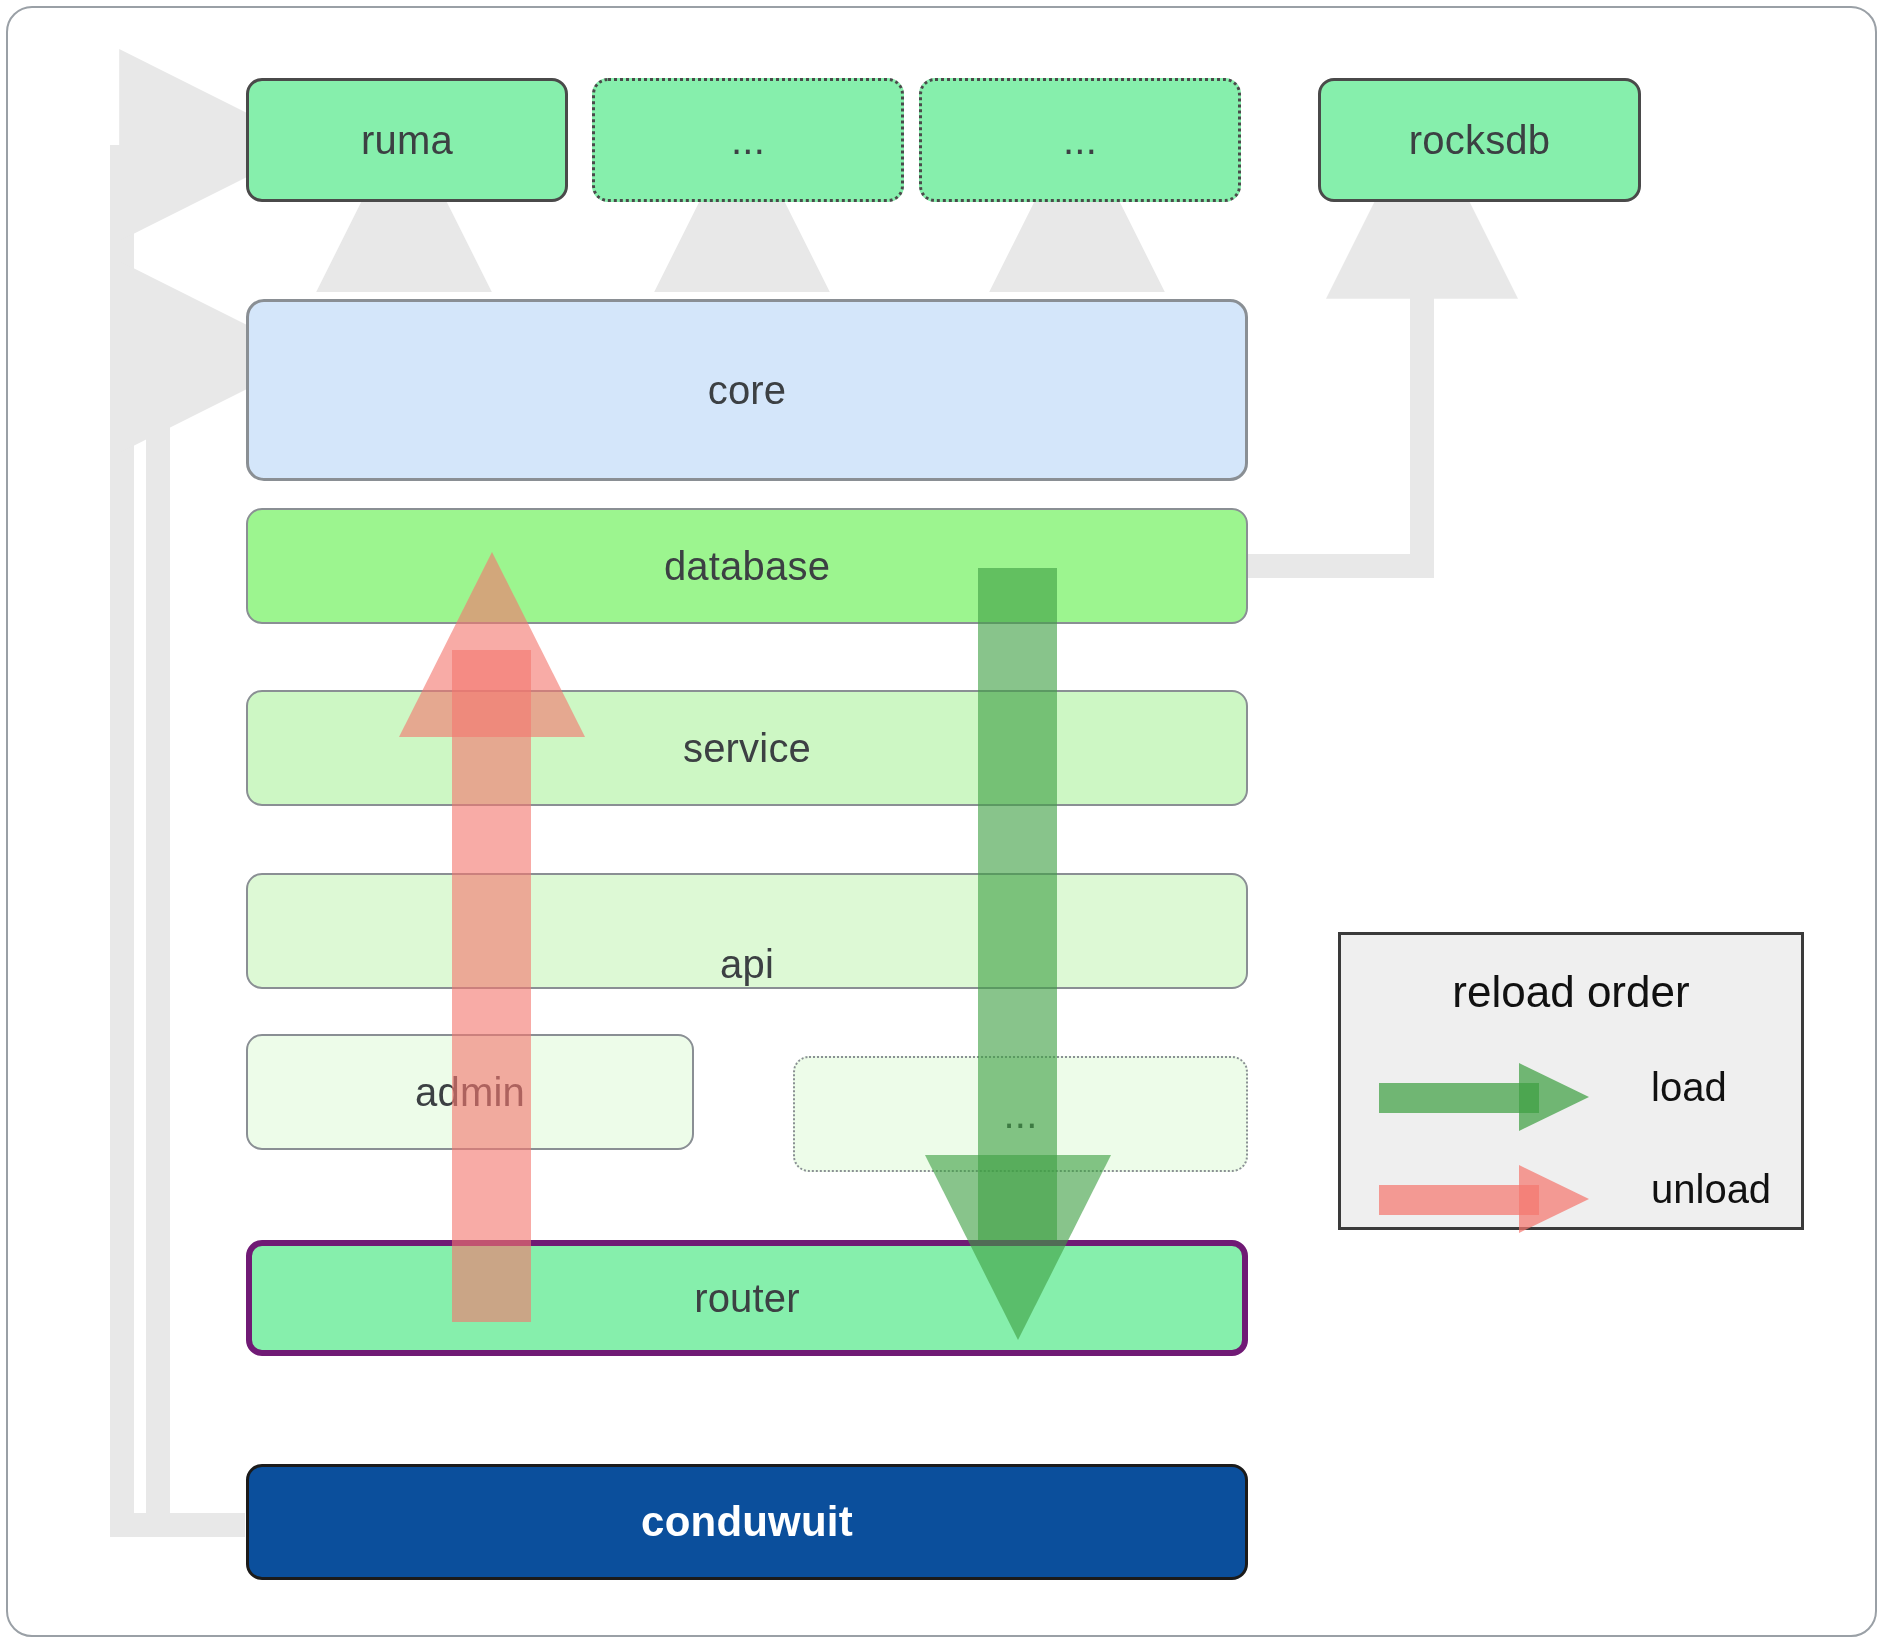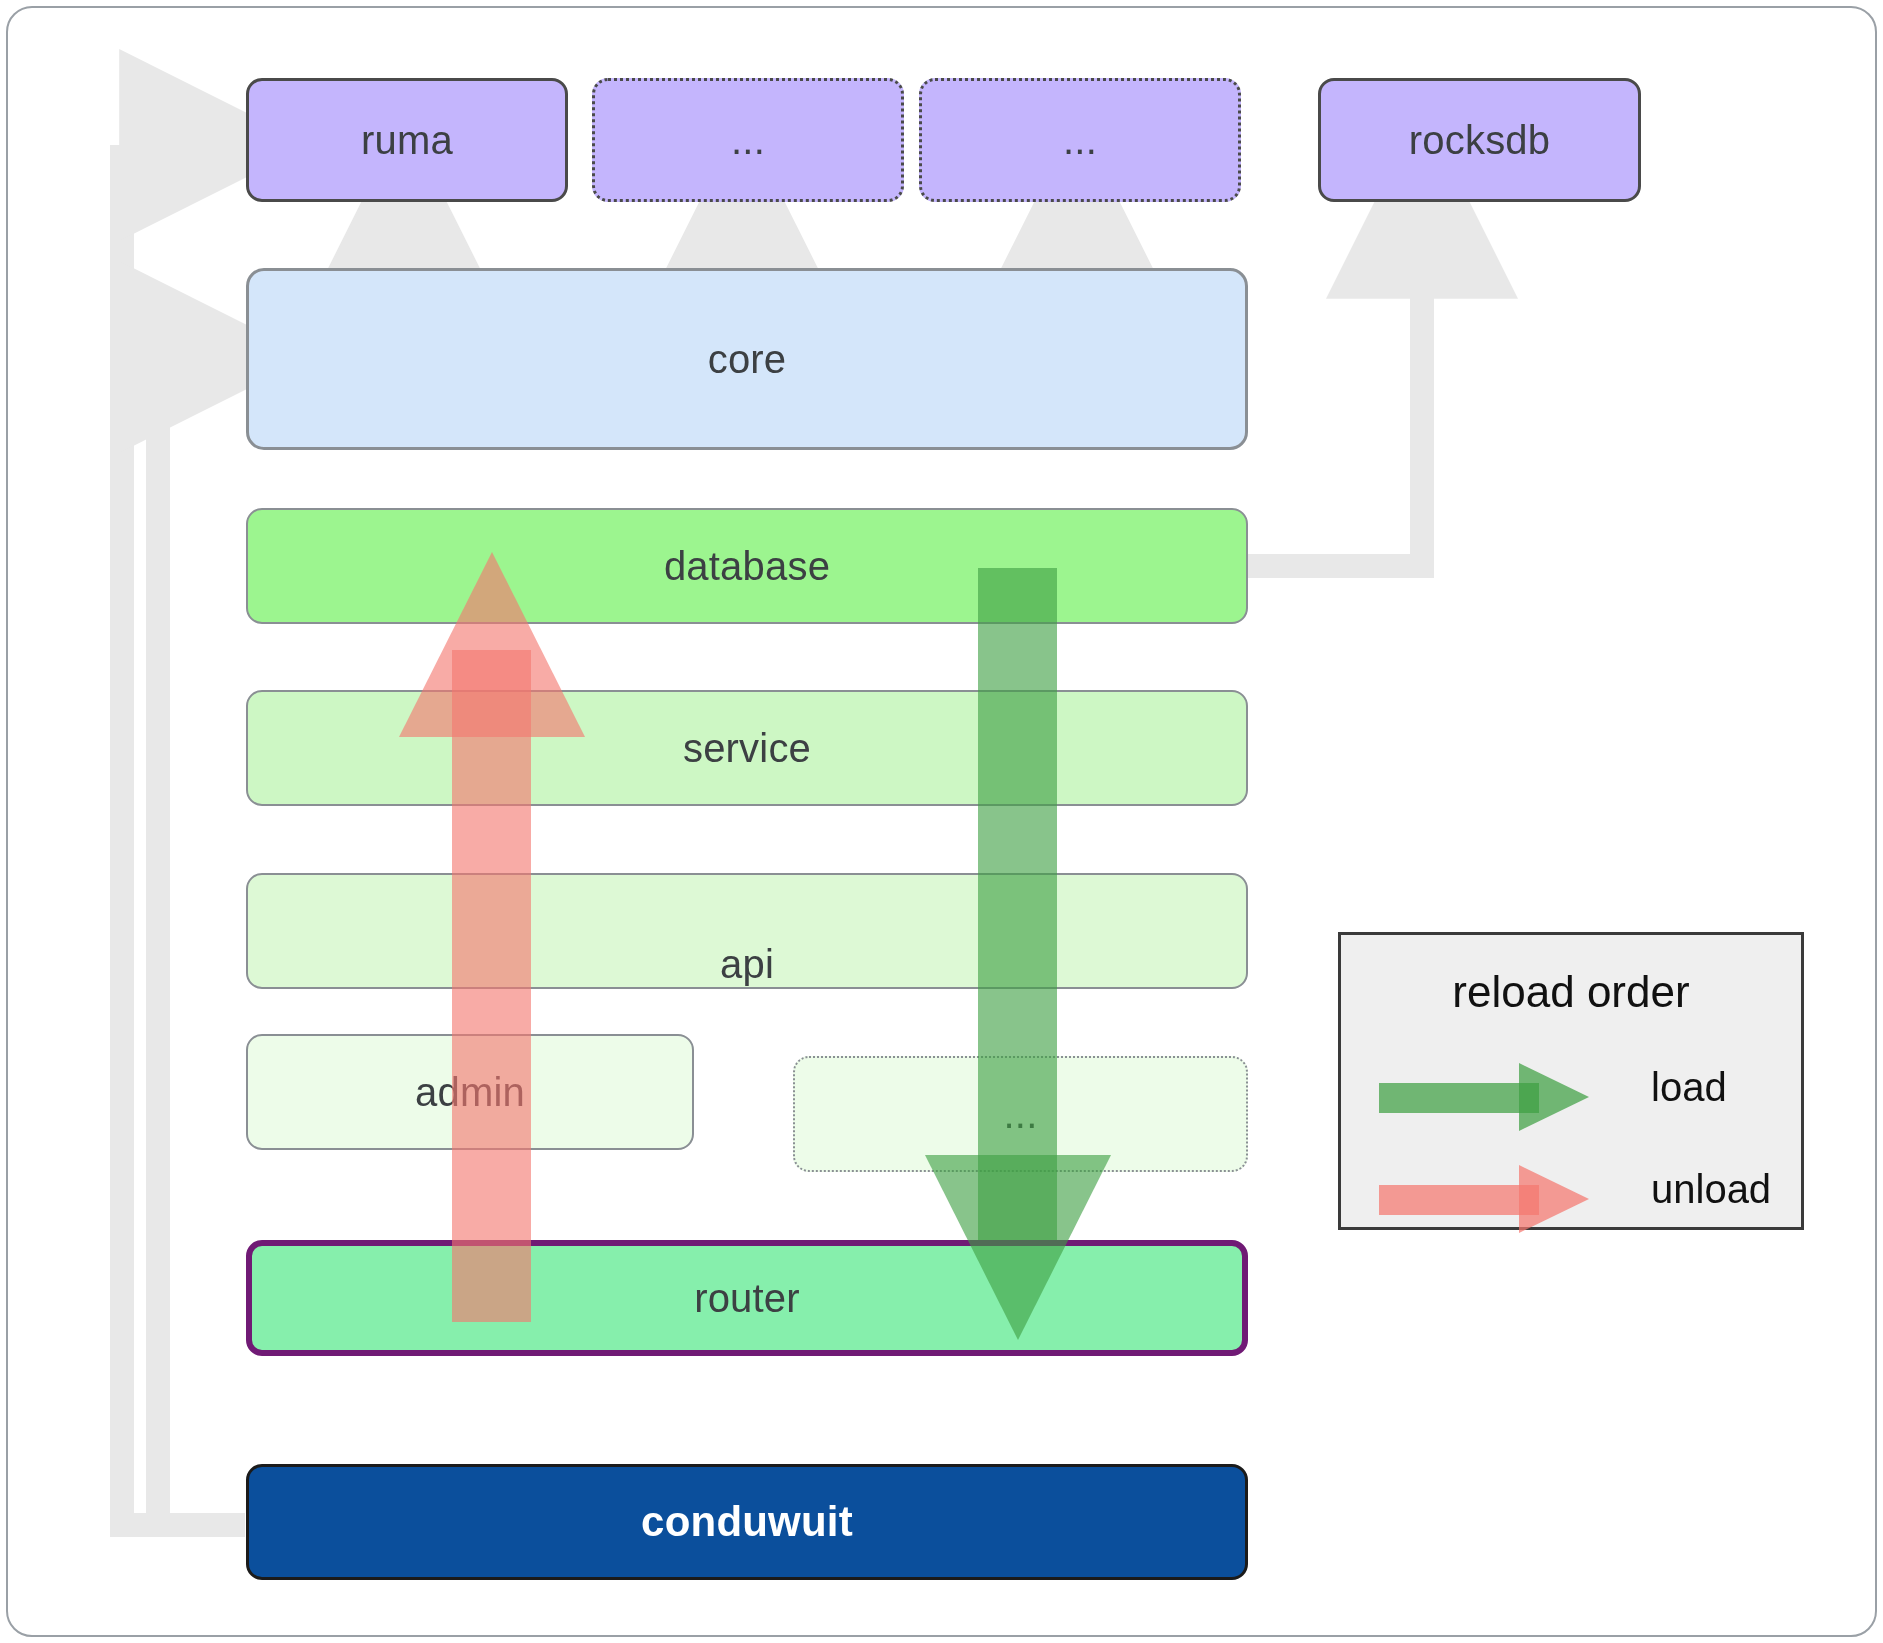--- a/index.html
+++ b/index.html
@@ -37,34 +37,35 @@
     border-radius: 16px;
     color: #3c4043;
     font-size: 38px;
     font-family: "Liberation Sans", sans-serif;
     letter-spacing: .2px;
     z-index: 5;
   }
 
   
   .crate {
-    background: #c4b5fd;
+    background: #86efac;
     border: 3px solid #4a4a4a;
     font-size: 40px;
   }
   .crate.dotted {
     border: 3px dotted #4a4a4a;
   }
 
   
   .core-box {
     background: #d4e6fa;
     border: 3px solid #8a8f94;
     border-radius: 18px;
     font-size: 40px;
+    margin-top: 31px;
   }
 
   
   .layer {
     border: 2px solid #8a8f94;
     border-radius: 16px;
     font-size: 40px;
   }
   .layer.l-database { background: #9cf58f; }
   .layer.l-service  { background: #cdf7c4; }

